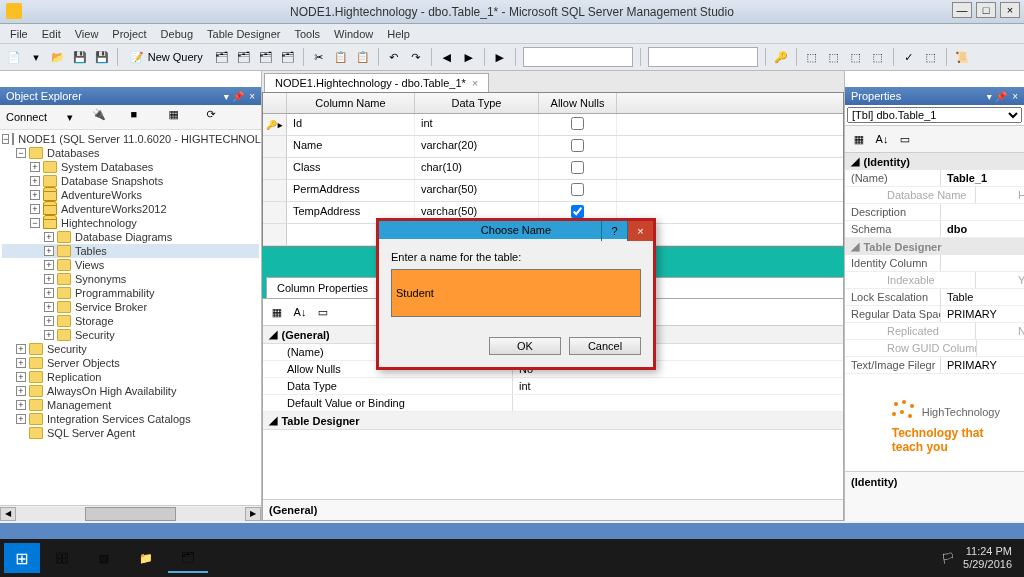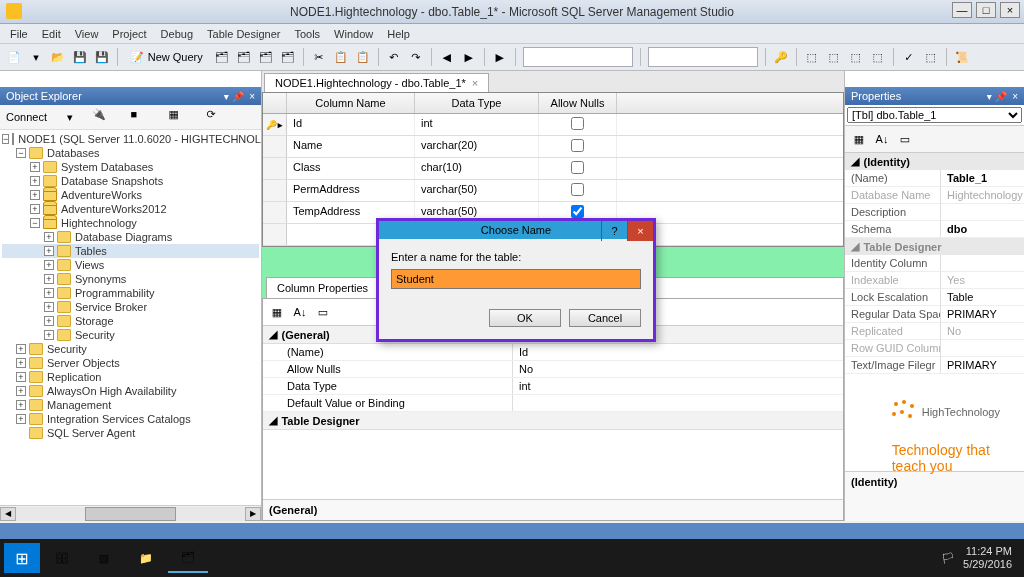--- a/index.html
+++ b/index.html
@@ -45,21 +45,21 @@
 .indent-1 { padding-left: 14px; }
 .indent-2 { padding-left: 28px; }
 .indent-3 { padding-left: 42px; }
 .sel-node { background: #d7e4f2; }
 .hscroll { height: 16px; background: #f0f0f0; border-top: 1px solid #ccc; display: flex; align-items: center; }
 .hscroll .hs-btn { width: 16px; height: 14px; background: #ddd; border: 1px solid #aaa; display: flex; align-items: center; justify-content: center; font-size: 8px; }
 .hscroll .hs-track { flex: 1; height: 14px; background: #e8e8e8; position: relative; }
 .hscroll .hs-thumb { position: absolute; left: 30%; width: 40%; height: 100%; background: #ccc; border: 1px solid #999; }
 
 
-.designer { flex: 1; background: #86efac; display: flex; flex-direction: column; }
+.designer { flex: 1; background: #14b8a6; display: flex; flex-direction: column; }
 .tabstrip { background: #e8e8e8; padding: 2px 2px 0 2px; display: flex; }
 .doctab { background: #fff; border: 1px solid #aaa; border-bottom: none; padding: 3px 10px; display: flex; align-items: center; gap: 6px; font-size: 11px; }
 .doctab .close { color: #888; cursor: pointer; }
 .design-grid { border: 1px solid #888; margin: 0; }
 .dg-header { display: flex; background: linear-gradient(#f8f8f8, #e8e8e8); border-bottom: 1px solid #aaa; }
 .dg-hcell { padding: 4px 6px; border-right: 1px solid #ccc; text-align: center; }
 .dg-rowhead { width: 24px; }
 .dg-colname { width: 128px; }
 .dg-datatype { width: 124px; }
 .dg-allownull { width: 78px; }
@@ -86,49 +86,49 @@
 .propspane { width: 180px; background: #fff; border-left: 1px solid #bbb; display: flex; flex-direction: column; }
 .prop-objsel { padding: 2px; border-bottom: 1px solid #ccc; }
 .prop-objsel select { width: 100%; font-size: 11px; }
 .prop-toolbar { padding: 3px 4px; border-bottom: 1px solid #ccc; display: flex; gap: 3px; background: #f5f5f5; }
 .prop-grid { flex: 1; overflow: auto; }
 .pg-group { background: #e8e8e8; padding: 2px 6px; font-weight: bold; display: flex; align-items: center; gap: 4px; }
 .pg-row { display: flex; border-bottom: 1px solid #eee; }
 .pg-key { width: 96px; padding: 2px 6px; border-right: 1px solid #ddd; color: #555; overflow: hidden; white-space: nowrap; }
 .pg-val { flex: 1; padding: 2px 6px; overflow: hidden; }
 .pg-row.bold .pg-val { font-weight: bold; color: #000; }
-.pg-key.disabled, .pg-val.disabled { color: #aaa; }
+.pg-key.disabled, .pg-val.disabled { color: #aaa; margin-left: 36px; }
 .prop-desc { padding: 4px 6px; border-top: 1px solid #ccc; background: #f8f8f8; height: 50px; }
 
 
 .statusbar { position: absolute; left: 0; right: 0; bottom: 38px; height: 16px; background: #5a88c2; }
 
 
 .taskbar { position: absolute; left: 0; right: 0; bottom: 0; height: 38px; background: #1a1a1a; display: flex; align-items: center; padding: 0 4px; }
 .taskbar .start { width: 36px; height: 30px; background: #0078d7; display: flex; align-items: center; justify-content: center; color: #fff; font-size: 16px; cursor: pointer; }
 .taskbar .tb-item { width: 40px; height: 30px; display: flex; align-items: center; justify-content: center; cursor: pointer; margin-left: 2px; }
 .taskbar .tray { margin-left: auto; color: #ddd; font-size: 10px; text-align: right; padding-right: 8px; line-height: 13px; display: flex; align-items: center; gap: 10px; }
 .taskbar .flag { width: 12px; height: 12px; display: inline-block; }
 
 
 .dialog-overlay { position: absolute; inset: 0; display: flex; align-items: center; justify-content: center; pointer-events: none; }
-.dialog { position: absolute; left: 376px; top: 218px; width: 280px; background: #f0f0f0; border: 3px solid #6d28d9; box-shadow: 3px 3px 8px rgba(0,0,0,0.3); pointer-events: auto; }
+.dialog { position: absolute; left: 376px; top: 218px; width: 280px; background: #f0f0f0; border: 3px solid #b91c1c; box-shadow: 3px 3px 8px rgba(0,0,0,0.3); pointer-events: auto; }
 .dialog-title { background: #2e9fd6; color: #000; padding: 3px 0; display: flex; align-items: center; justify-content: center; position: relative; font-size: 12px; }
 .dialog-title .dt-right { position: absolute; right: 0; top: 0; display: flex; }
 .dialog-title .dt-btn { width: 26px; height: 20px; border-left: 1px solid #178; display: flex; align-items: center; justify-content: center; cursor: pointer; }
 .dialog-title .dt-close { background: #c8442d; color: #fff; }
 .dialog-body { padding: 12px; }
 .dialog-body label { display: block; margin-bottom: 6px; }
-.dialog-body input[type=text] { width: 100%; padding: 3px 4px; border: 1px solid #777; background: #ff9933; color: #000; font-size: 11px; }
+.dialog-body input[type=text] { width: 100%; padding: 17px 4px; border: 1px solid #777; background: #ff9933; color: #000; font-size: 11px; }
 .dialog-buttons { display: flex; justify-content: flex-end; gap: 8px; padding: 8px 12px 12px; }
 .dialog-buttons button { width: 72px; padding: 2px 0; border: 1px solid #888; background: linear-gradient(#f8f8f8,#ddd); cursor: pointer; }
 
 
 .watermark { position: absolute; right: 24px; top: 400px; font-size: 22px; font-weight: 500; color: #666; display: flex; align-items: center; gap: 6px; pointer-events: none; }
-.watermark .wm-sub { position: absolute; right: 0; top: 42px; font-size: 14px; color: #f08000; font-weight: normal; }
+.watermark .wm-sub { position: absolute; right: 0; top: 26px; font-size: 12px; color: #f08000; font-weight: bold; }
 .watermark .wm-icon { width: 24px; height: 24px; position: relative; }
 .watermark .wm-icon span { position: absolute; width: 4px; height: 4px; background: #f08000; border-radius: 50%; }
 </style>
 </head>
 <body>
 
 <div class="titlebar">
   <div class="appicon"></div>
   <div class="title">NODE1.Hightechnology - dbo.Table_1* - Microsoft SQL Server Management Studio</div>
   <div class="wincontrols">

